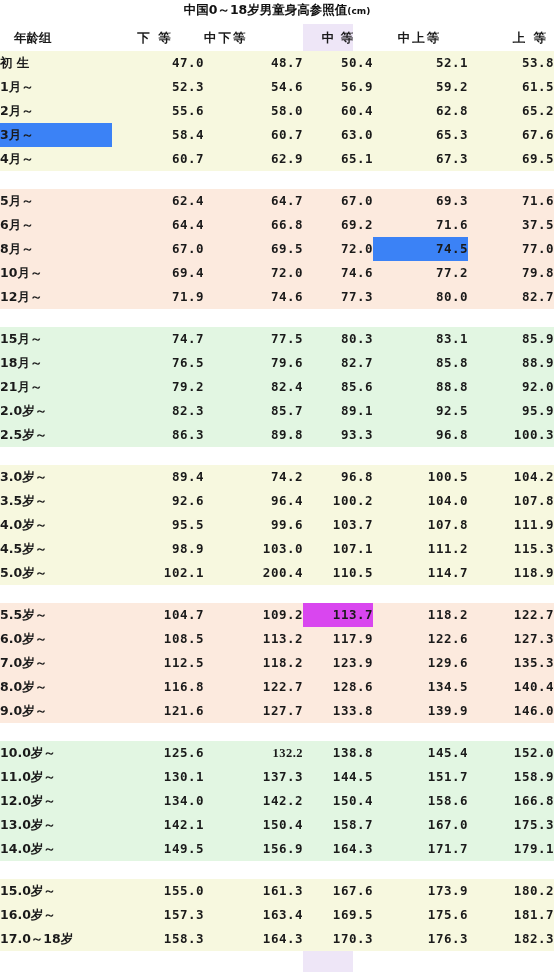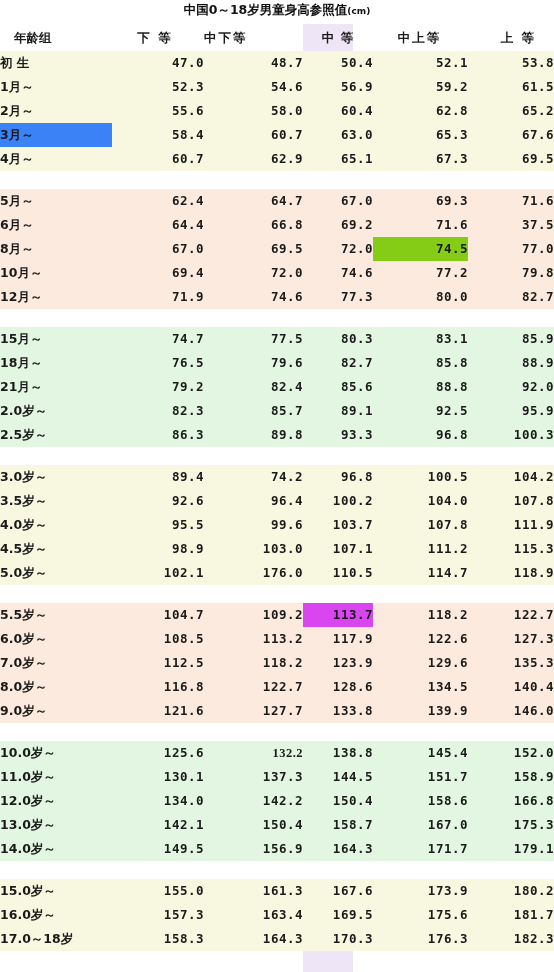--- a/index.html
+++ b/index.html
@@ -91,21 +91,21 @@
     font-family: "DejaVu Sans", "Liberation Sans", sans-serif;
     font-size: 11.5px;
     letter-spacing: 2px;
     text-align: center;
   }
   th.hdr.h1 { text-align: left; padding-left: 14px; letter-spacing: 0px; }
   th.hdr.h2 { text-align: center; padding-right: 6px; }
   th.hdr.h3 { text-align: left; padding-right: 4px; }
   th.hdr.h4 { text-align: center; letter-spacing: 1px; }
   th.hdr.h5 { text-align: center; padding-right: 2px; }
-  th.hdr.h6 { text-align: right;  padding-right: 18px; }
+  th.hdr.h6 { text-align: right;  padding-right: 6px; }
 
   td.num {
     text-align: right;
     font-family: "DejaVu Sans Mono", "Liberation Mono", monospace;
     font-size: 12px;
     letter-spacing: 0.5px;
   }
   td.n1 { padding-right: 22px; }
   td.n2 { padding-right: 30px; }
   td.n3 { padding-right: 12px; }
@@ -208,21 +208,21 @@
           <td class="num n2" style="background: rgb(252, 234, 222);">66.8</td>
           <td class="num n3" style="background: rgb(252, 234, 222);">69.2</td>
           <td class="num n4" style="background: rgb(252, 234, 222);">71.6</td>
           <td class="num n5" style="background: rgb(252, 234, 222);">37.5</td>
         </tr>
         <tr>
           <td class="age" style="background: rgb(252, 234, 222);">8月～</td>
           <td class="num n1" style="background: rgb(252, 234, 222);">67.0</td>
           <td class="num n2" style="background: rgb(252, 234, 222);">69.5</td>
           <td class="num n3" style="background: rgb(252, 234, 222);">72.0</td>
-          <td class="num n4" style="background: #84cc16;">74.5</td>
+          <td class="num n4" style="background: #3b82f6;">74.5</td>
           <td class="num n5" style="background: rgb(252, 234, 222);">77.0</td>
         </tr>
         <tr>
           <td class="age" style="background: rgb(252, 234, 222);">10月～</td>
           <td class="num n1" style="background: rgb(252, 234, 222);">69.4</td>
           <td class="num n2" style="background: rgb(252, 234, 222);">72.0</td>
           <td class="num n3" style="background: rgb(252, 234, 222);">74.6</td>
           <td class="num n4" style="background: rgb(252, 234, 222);">77.2</td>
           <td class="num n5" style="background: rgb(252, 234, 222);">79.8</td>
         </tr>
@@ -308,21 +308,21 @@
           <td class="age" style="background: rgb(247, 248, 223);">4.5岁～</td>
           <td class="num n1" style="background: rgb(247, 248, 223);">98.9</td>
           <td class="num n2" style="background: rgb(247, 248, 223);">103.0</td>
           <td class="num n3" style="background: rgb(247, 248, 223);">107.1</td>
           <td class="num n4" style="background: rgb(247, 248, 223);">111.2</td>
           <td class="num n5" style="background: rgb(247, 248, 223);">115.3</td>
         </tr>
         <tr>
           <td class="age" style="background: rgb(247, 248, 223);">5.0岁～</td>
           <td class="num n1" style="background: rgb(247, 248, 223);">102.1</td>
-          <td class="num n2" style="background: rgb(247, 248, 223);">176.0</td>
+          <td class="num n2" style="background: rgb(247, 248, 223);">200.4</td>
           <td class="num n3" style="background: rgb(247, 248, 223);">110.5</td>
           <td class="num n4" style="background: rgb(247, 248, 223);">114.7</td>
           <td class="num n5" style="background: rgb(247, 248, 223);">118.9</td>
         </tr>
         <tr class="spacer">
           <td colspan="6"></td>
         </tr>
         <tr>
           <td class="age" style="background: rgb(252, 234, 222);">5.5岁～</td>
           <td class="num n1" style="background: rgb(252, 234, 222);">104.7</td>

